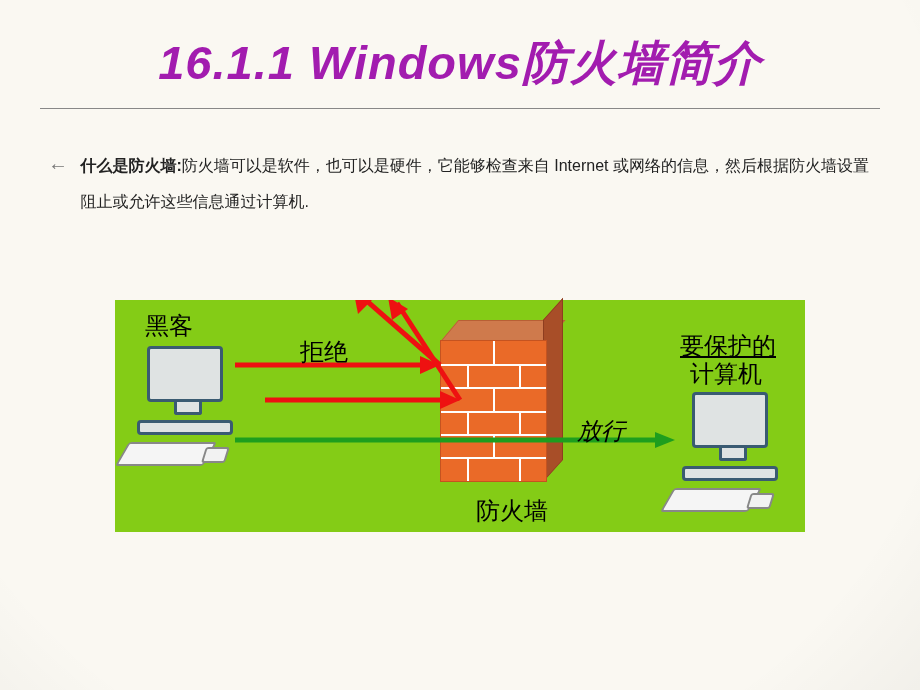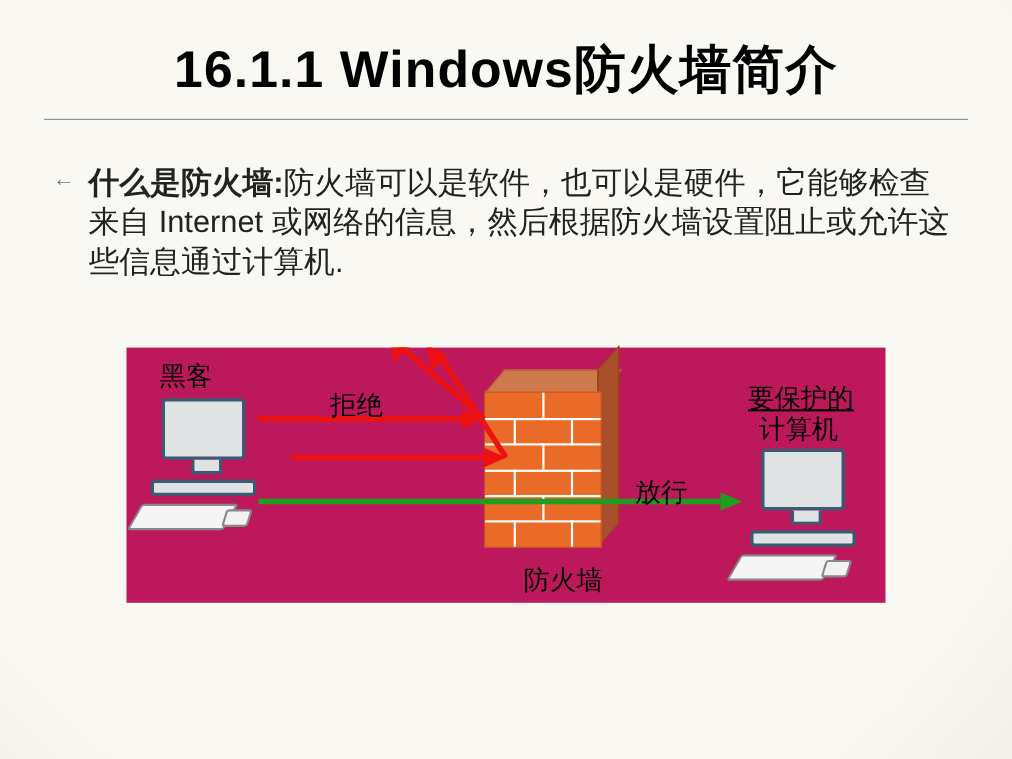--- a/index.html
+++ b/index.html
@@ -1,26 +1,26 @@
 <!DOCTYPE html>
 <html><head>
 <meta charset="utf-8">
 <style>
   html,body{margin:0;padding:0;width:920px;height:690px;font-family:"Microsoft YaHei","SimSun",Arial,sans-serif;overflow:hidden;}
   .slide{position:relative;width:920px;height:690px;background:#faf8f2;box-sizing:border-box;overflow:hidden;}
   .fan-overlay{position:absolute;left:-250px;top:-60px;width:1700px;height:900px;border-radius:50%;
     background:radial-gradient(circle at 40% 35%, rgba(255,255,255,0) 45%, rgba(0,0,0,0.03) 55%, rgba(0,0,0,0.05) 70%);
     pointer-events:none;}
-  .title{position:absolute;top:32px;left:0;width:100%;text-align:center;font-size:47px;font-weight:600;color:#000000;letter-spacing:1px;}
+  .title{position:absolute;top:32px;left:0;width:100%;text-align:center;font-size:47px;font-weight:600;color:#a21caf;letter-spacing:1px;font-style:italic;}
   .rule{position:absolute;top:108px;left:40px;width:840px;height:0;border-top:1px solid #888;}
   .bullet-wrap{position:absolute;top:148px;left:48px;width:828px;}
   .bullet-wrap .arrow{display:inline-block;vertical-align:top;font-size:20px;color:#777;margin-top:4px;margin-right:8px;}
-  .bullet-wrap .txt{display:inline-block;vertical-align:top;width:790px;font-size:28px;line-height:36px;color:#222;}
+  .bullet-wrap .txt{display:inline-block;vertical-align:top;width:790px;font-size:16px;line-height:36px;color:#222;}
   .bullet-wrap .txt b{font-weight:700;}
-  .diagram{position:absolute;left:115px;top:316px;width:690px;height:232px;background:#be185d;box-sizing:border-box;
+  .diagram{position:absolute;left:115px;top:300px;width:690px;height:232px;background:#84cc16;box-sizing:border-box;
     box-shadow:0 0 0 0 rgba(0,0,0,0);}
   .d-label{position:absolute;font-family:"SimSun","Microsoft YaHei",serif;font-size:24px;color:#000;white-space:nowrap;}
   .computer{position:absolute;}
   .monitor{width:70px;height:50px;border:3px solid #3a5b72;border-radius:4px;background:#dfe3e3;position:relative;}
   .monitor::after{content:"";position:absolute;left:24px;top:53px;width:22px;height:10px;background:#dfe3e3;border:3px solid #3a5b72;border-top:none;border-radius:0 0 3px 3px;}
   .base{width:90px;height:9px;background:#dfe3e3;border:3px solid #3a5b72;border-radius:4px;position:absolute;left:-10px;top:74px;}
   .kb{width:84px;height:20px;background:#f5f5f5;border:2px solid #888;border-radius:3px;position:absolute;left:-25px;top:96px;transform:skewX(-30deg);}
   .kb::after{content:"";position:absolute;right:-20px;top:3px;width:20px;height:12px;background:#f2f2f2;border:2px solid #888;border-radius:3px;transform:skewX(15deg);}
   .wall{position:absolute;left:325px;top:20px;width:105px;height:160px;}
   .wall-top{position:absolute;top:0;left:0;width:105px;height:20px;background:#cf7a4c;transform:skewX(-40deg);transform-origin:bottom left;border:1px solid #b85f34;}
@@ -101,15 +101,15 @@
       <line x1="325" y1="65" x2="245" y2="-5" class="arrow-red"></line>
       <polygon points="258,-1 243,14 238,-12" class="arrowhead-red"></polygon>
 
       <line x1="150" y1="100" x2="330" y2="100" class="arrow-red"></line>
       <polygon points="325,91 325,109 345,100" class="arrowhead-red"></polygon>
       <line x1="345" y1="100" x2="282" y2="3" class="arrow-red"></line>
       <polygon points="293,9 277,20 273,-3" class="arrowhead-red"></polygon>
     </svg>
 
     <div class="d-label" style="left:185px;top:36px;">拒绝</div>
-    <div class="d-label" style="left:462px;top:115px;">放行</div>
+    <div class="d-label" style="left:462px;top:115px;font-style:italic;">放行</div>
   </div>
 </div>
 
 </body></html>

